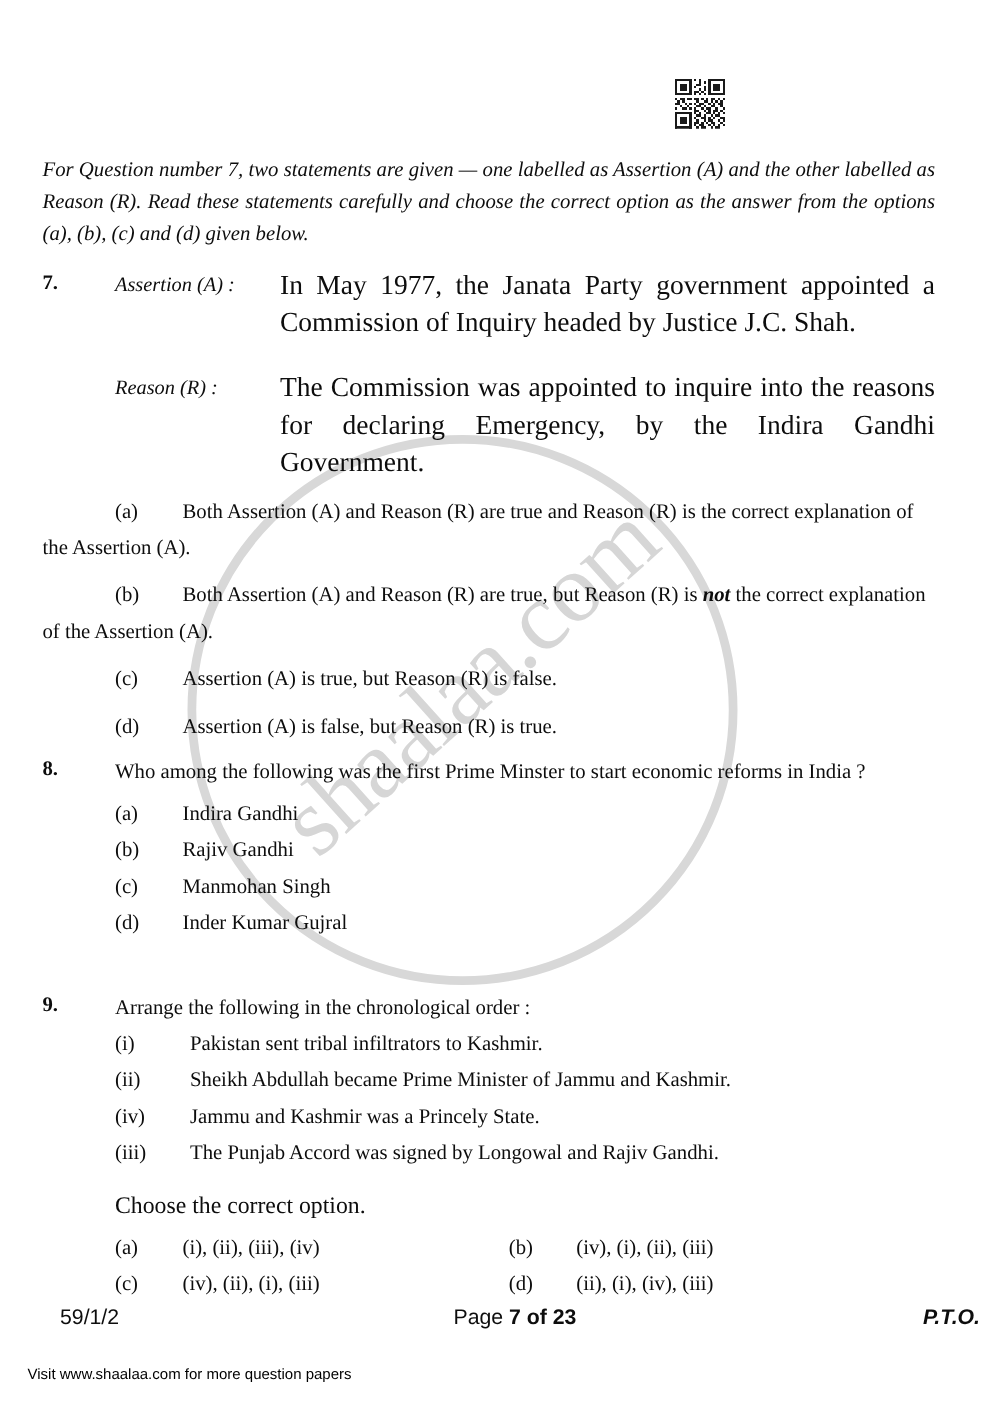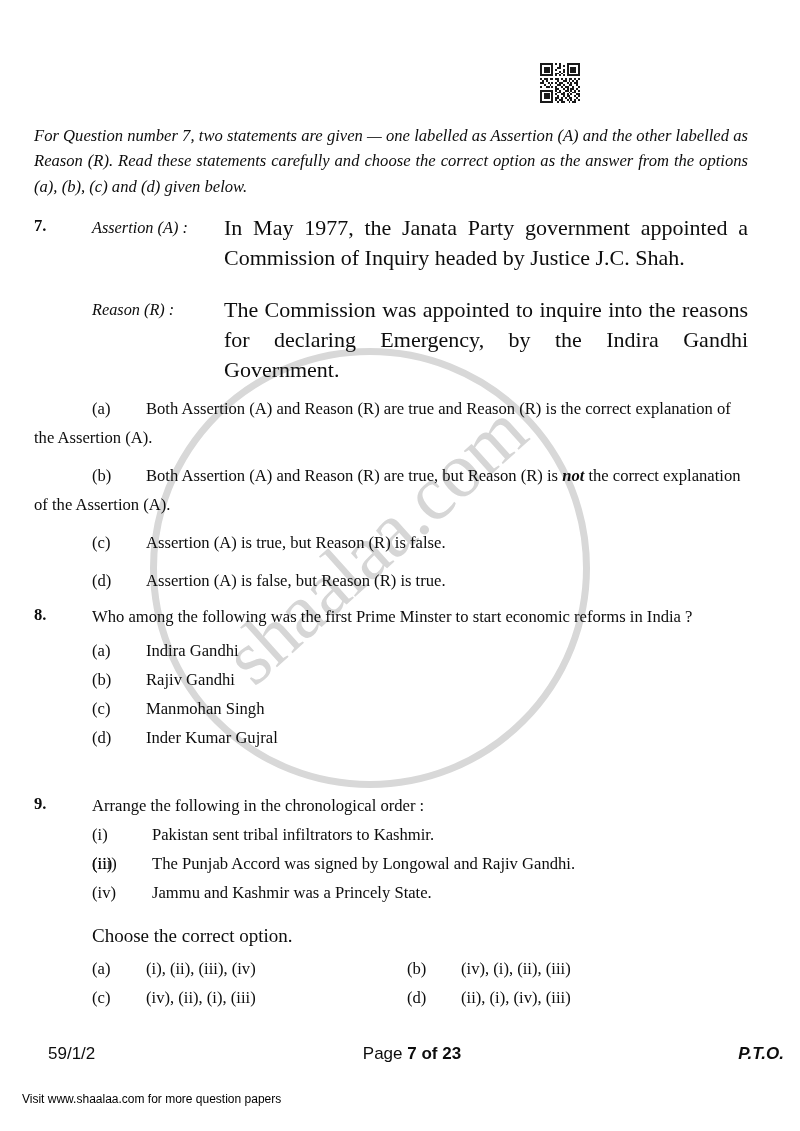--- a/index.html
+++ b/index.html
@@ -409,28 +409,29 @@
     <div class="q" style="top:791px;">
       <div class="q-num">9.</div>
       <div class="stem">Arrange the following in the chronological order :</div>
 
       <div class="roman">
         <span class="roman-key">(i)</span>
         <span class="roman-txt">Pakistan sent tribal infiltrators to Kashmir.</span>
       </div>
       <div class="roman">
         <span class="roman-key">(ii)</span>
+        <span class="roman-txt">Sheikh Abdullah became Prime Minister of Jammu and Kashmir.</span>
+      </div>
+      <div class="roman">
+        <span class="roman-key">(iv)</span>
+        <span class="roman-txt">Jammu and Kashmir was a Princely State.</span>
       </div>
       <div class="roman">
         <span class="roman-key">(iii)</span>
         <span class="roman-txt">The Punjab Accord was signed by Longowal and Rajiv Gandhi.</span>
-      </div>
-      <div class="roman">
-        <span class="roman-key">(iv)</span>
-        <span class="roman-txt">Jammu and Kashmir was a Princely State.</span>
       </div>
 
       <div class="choose" style="margin-top:14px;">Choose the correct option.</div>
 
       <div class="opt-grid" style="margin-top:4px;">
         <span class="og-key-l">(a)</span>
         <span class="og-txt-l">(i), (ii), (iii), (iv)</span>
         <span class="og-key-r">(b)</span>
         <span class="og-txt-r">(iv), (i), (ii), (iii)</span>
       </div>

